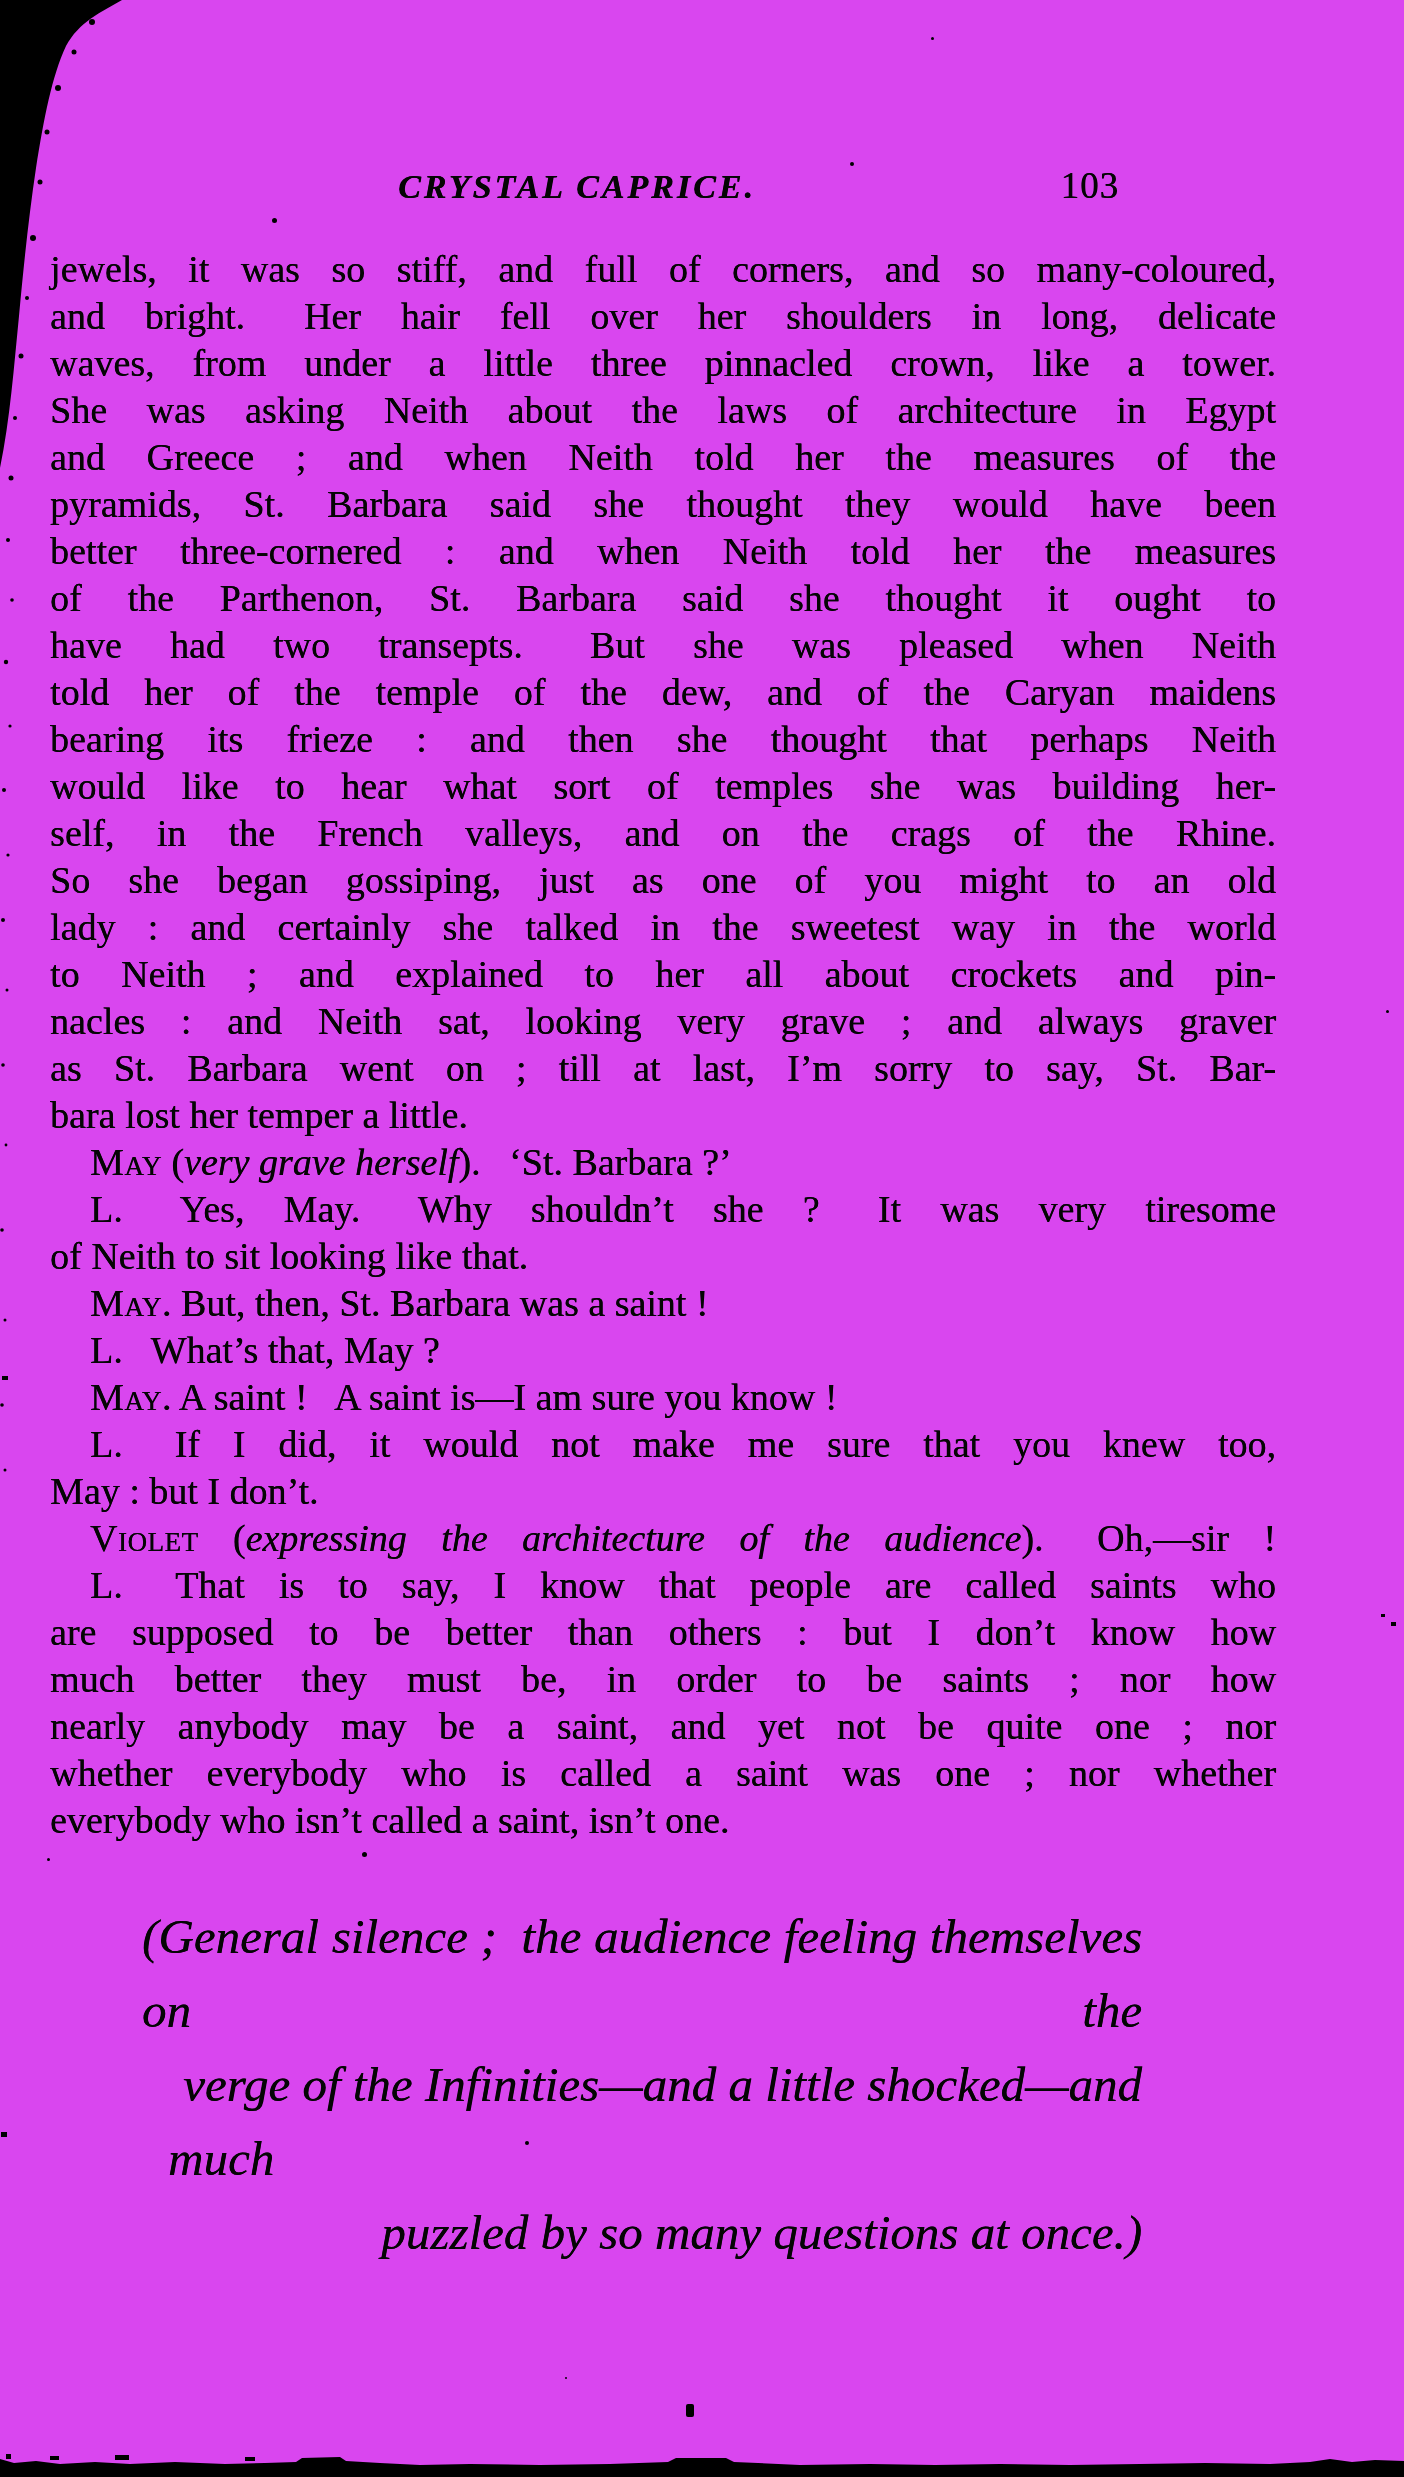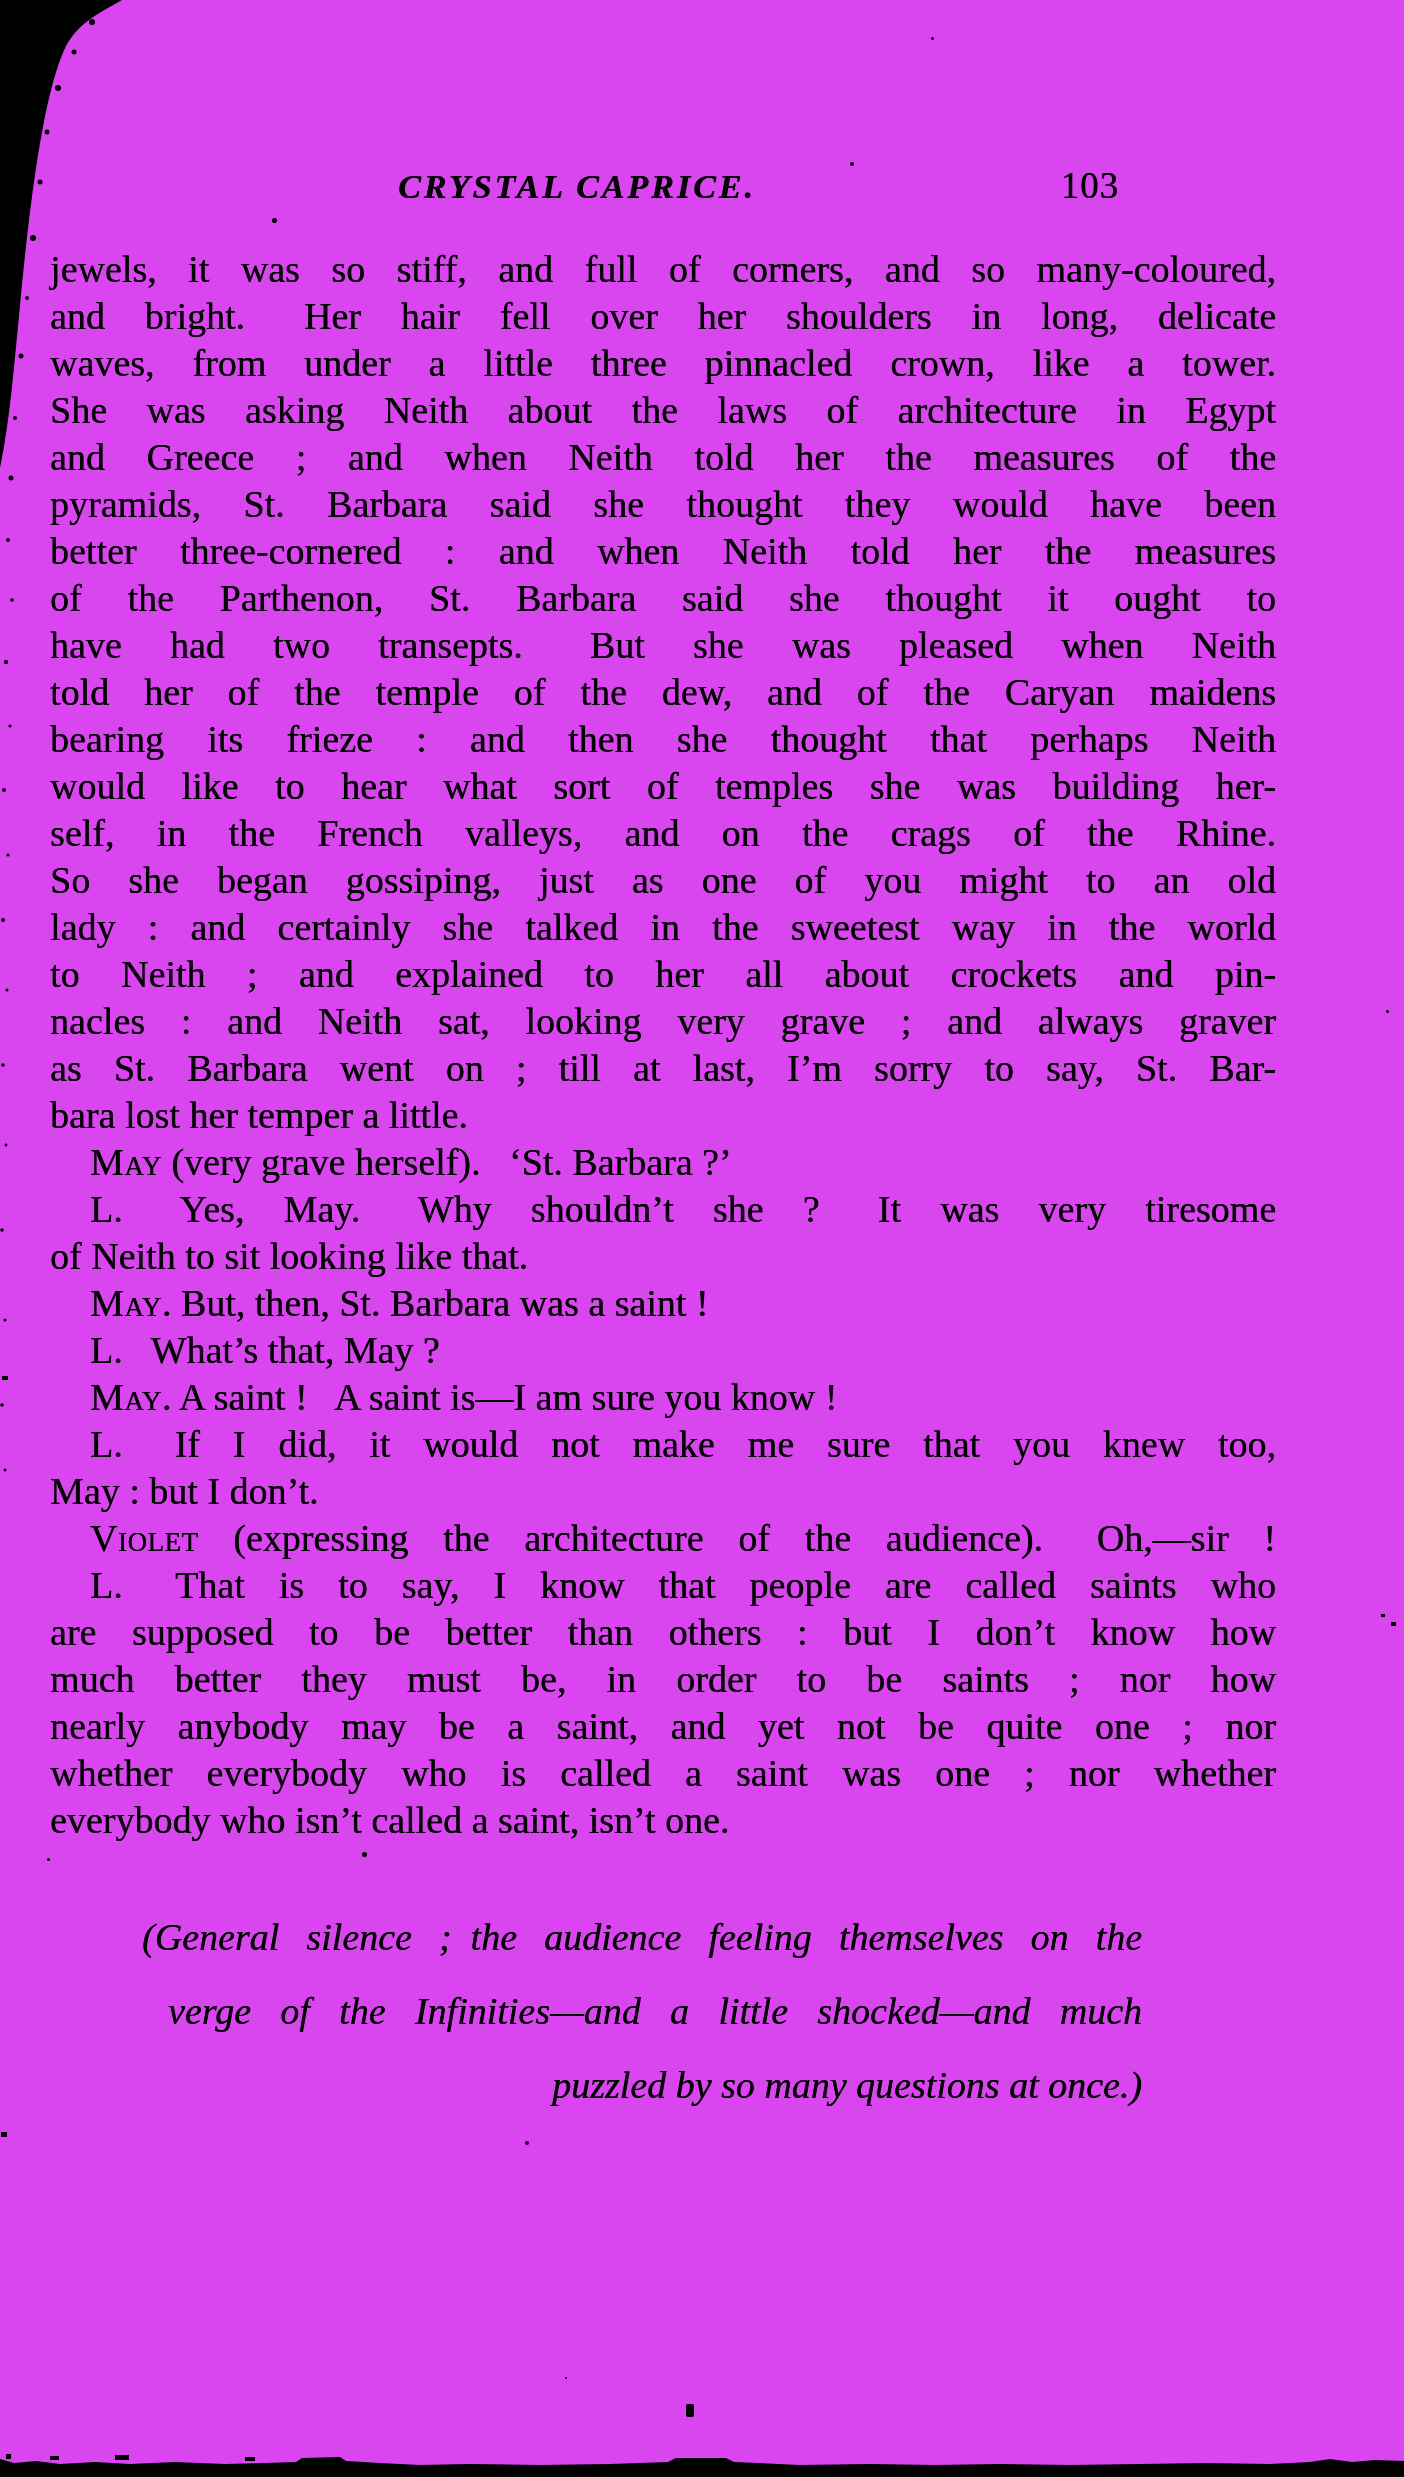--- a/index.html
+++ b/index.html
@@ -28,25 +28,25 @@
   
   .body-text{
     position:absolute;left:50px;top:246px;width:1226px;
     font-size:38px;line-height:47px;
     text-shadow:0.35px 0 0 currentColor;
   }
   .line{white-space:pre-wrap;}
   .j{text-align:justify;text-align-last:justify;}
   .ind{text-indent:40px;}
   .sc{font-variant:small-caps;letter-spacing:0.5px;}
-  .it{}
+  .it{font-style:italic;}
   
   .stage-text{
     position:absolute;left:142px;top:1900px;width:1000px;
-    font-size:38px;line-height:74px;font-style:italic;
+    font-size:49px;line-height:74px;font-style:italic;
     text-shadow:0.35px 0 0 currentColor;
   }
   .stage-text .hang{padding-left:26px;text-align:right;}
   
   .artifact{position:absolute;pointer-events:none;}
   .speck{position:absolute;background:#000;border-radius:50%;}
   .corner-svg{top:0;left:0;}
   .bottom-svg{left:0;bottom:0;}
 </style>
 </head>

